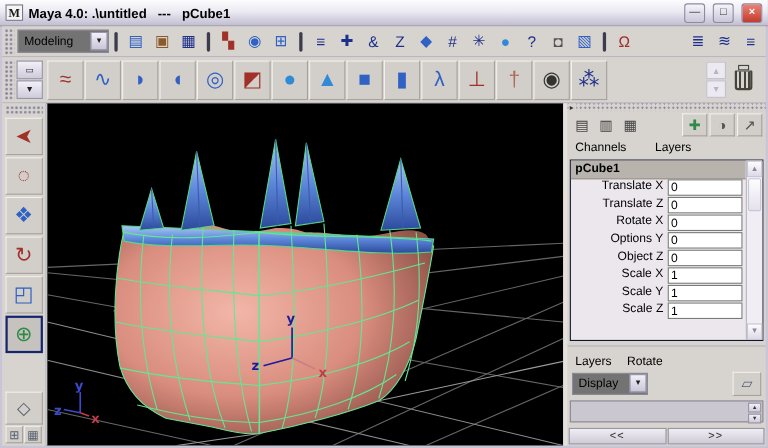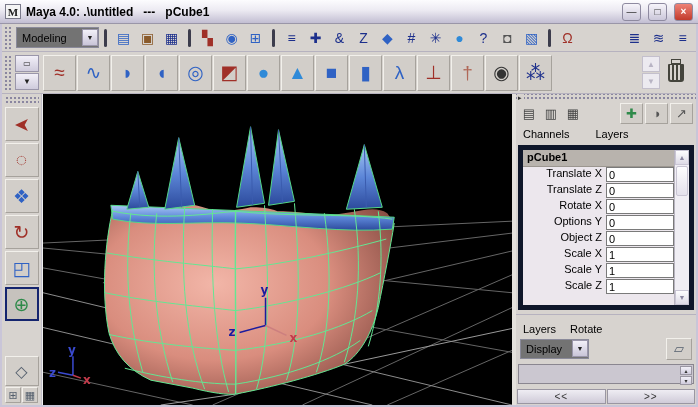--- a/index.html
+++ b/index.html
@@ -80,21 +80,21 @@
     display:flex; flex-direction:column; }
   .dotline { height:7px; display:flex; align-items:center; padding-left:2px;
     background-image:radial-gradient(#8a86a0 0.8px,transparent 1px); background-size:4px 4px; background-position:10px 2px; }
   .dotline .arr { font-size:7px; color:#333; background:#d7d3cf; padding-right:2px; }
   .panel-toolbar { height:25px; display:flex; align-items:center; gap:2px; padding:0 3px; }
   .pticon { width:20px; height:19px; display:flex; align-items:center; justify-content:center; font-size:13px; color:#444; }
   .ptbtn { width:23px; height:21px; border:1px solid; border-color:#f2f0eb #a6a29c #a6a29c #f2f0eb; background:#d2cec9;
     display:flex; align-items:center; justify-content:center; font-size:13px; }
   .cb-menu { height:18px; display:flex; gap:26px; padding:2px 0 0 7px; }
   .cb-menu span, .ly-menu span { cursor:default; }
-  .cb-frame { margin:1px 2px 0 2px; border:5px solid #0f172a; background:#ece7ed; position:relative;
+  .cb-frame { margin:1px 2px 0 2px; border:1px solid #0f172a; background:#ece7ed; position:relative;
     padding-right:15px; height:165px; }
   .cb-scroll { position:absolute; right:0; top:0; bottom:0; width:15px; background:#f0eef4; border-left:1px solid #b8b4c0;
     display:flex; flex-direction:column; }
   .scrbtn { height:15px; border:1px solid #c9c5d4; background:linear-gradient(#fdfdfe,#dddae6); color:#8a86a0;
     font-size:7px; display:flex; align-items:center; justify-content:center; }
   .scrthumb { height:30px; margin:1px; border:1px solid #c9c5d4; background:linear-gradient(#fdfdfe,#e4e1ec); border-radius:2px; }
   .scrbtn.down { margin-top:auto; }
   .objhead { height:17px; background:#b8b3ad; border-bottom:1px solid #9b968f; font-weight:bold; padding:1px 4px; }
   .chrow { height:16px; display:flex; align-items:flex-start; }
   .chlabel { width:88px; text-align:right; padding-right:4px; }

